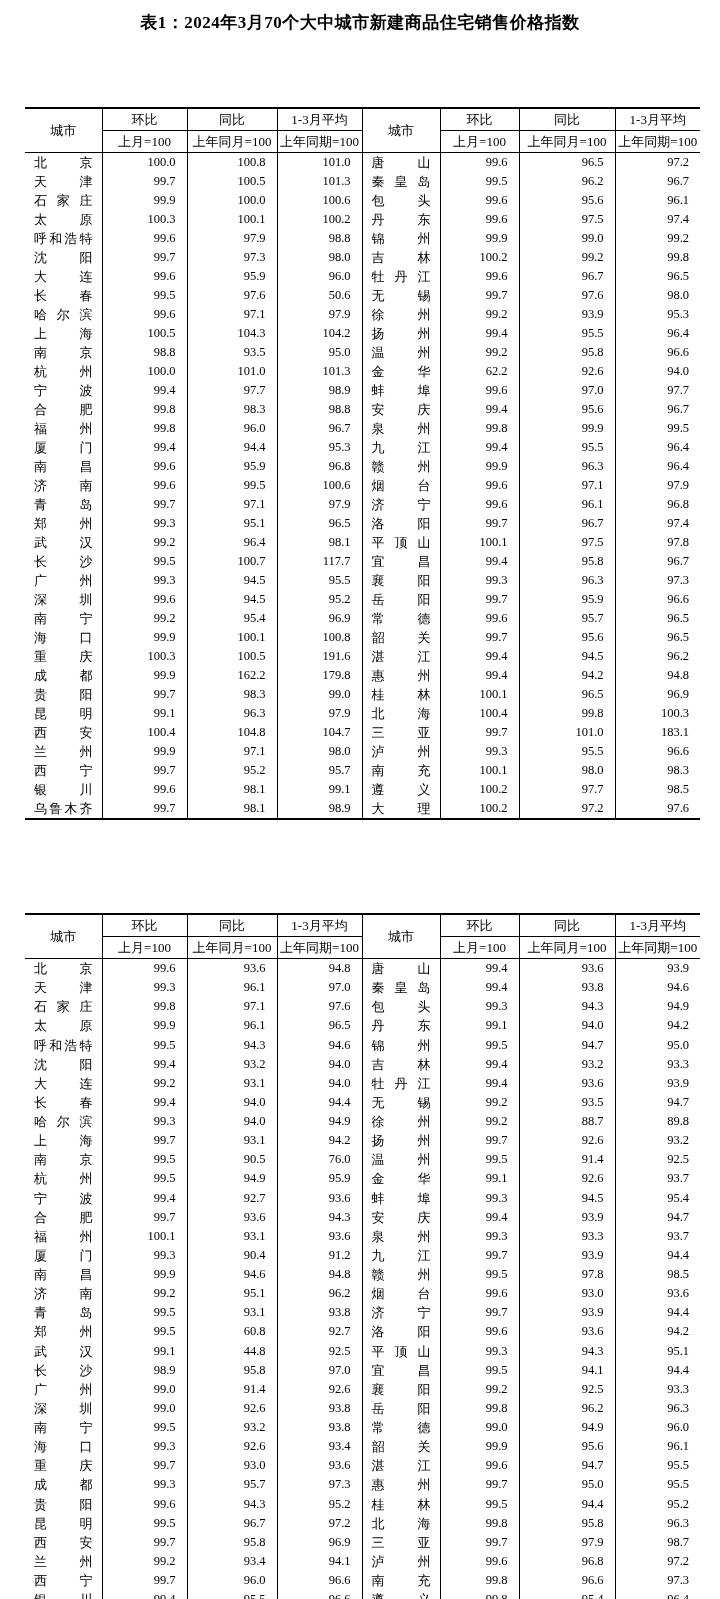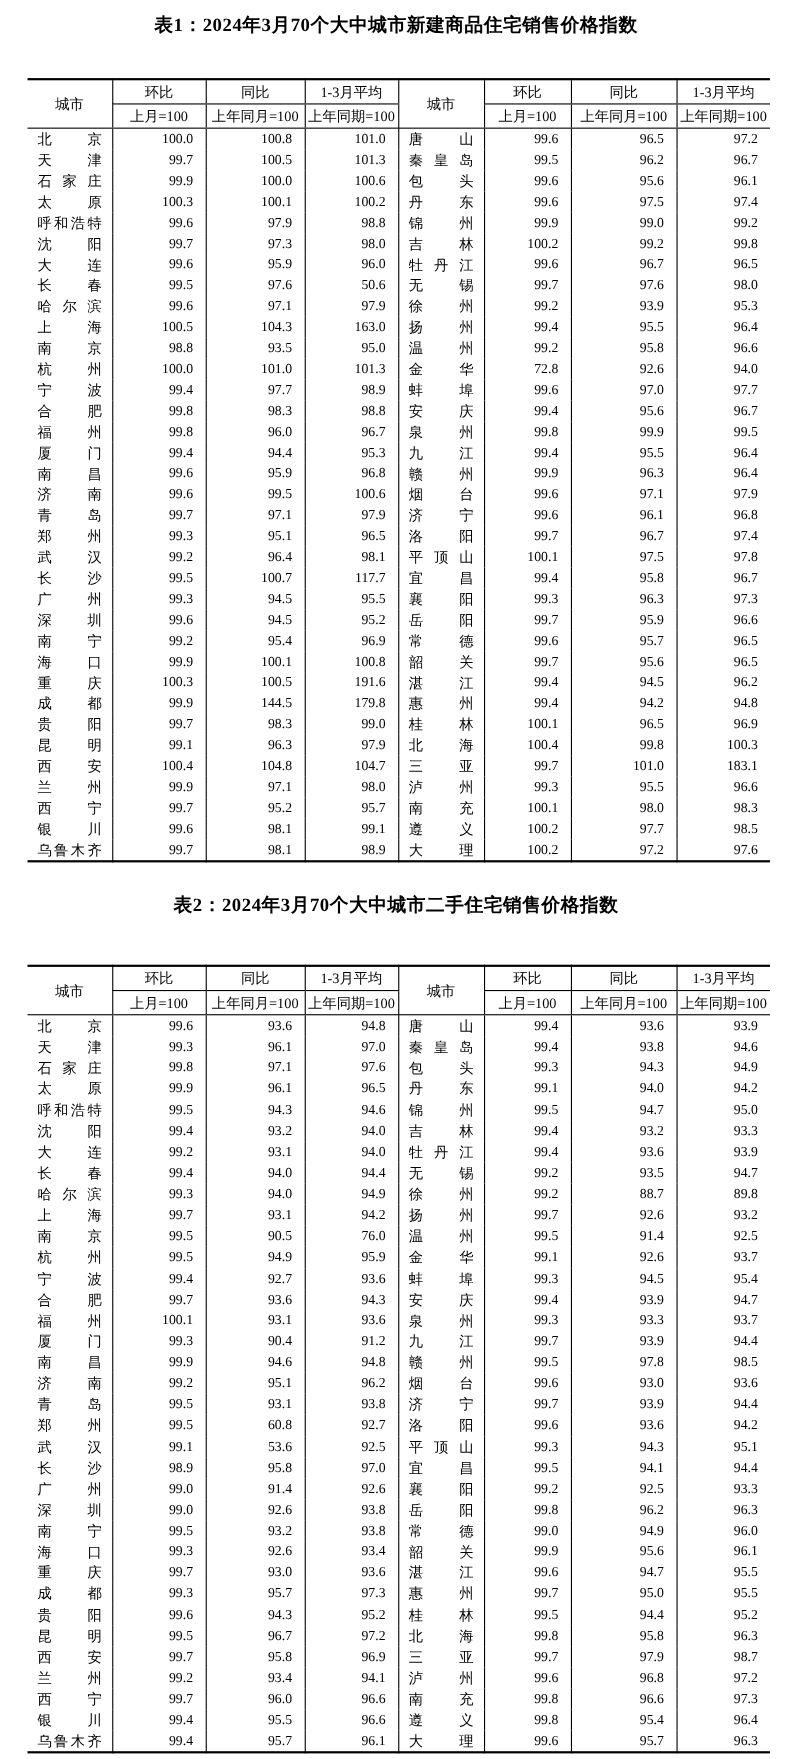--- a/index.html
+++ b/index.html
@@ -15,21 +15,21 @@
     position:absolute;left:0;width:720px;
     margin:0;text-align:center;
     font-size:17px;font-weight:bold;
     letter-spacing:0.5px;
   }
   #title1{top:11px;}
   #title2{top:811px;}
   table.price-table{
     position:absolute;left:25px;width:675px;
     border-collapse:collapse;table-layout:fixed;
-    border-top:2px solid #000;border-bottom:2px solid #000;
+    border-top:2px solid #000;border-bottom:2px solid #000;margin-top:36px;
   }
   #table1{top:71px;}
   #table2{top:877px;}
   .price-table th{
     font-weight:normal;font-size:13px;height:21px;
     text-align:center;vertical-align:middle;padding:0;
   }
   .price-table td{
     font-size:13px;vertical-align:middle;padding:0;
   }
@@ -270,21 +270,21 @@
         </tr>
         <tr>
           <td class="city">
             <div class="city-in">
               <span>上</span>
               <span>海</span>
             </div>
           </td>
           <td class="num bl">100.5</td>
           <td class="num bl">104.3</td>
-          <td class="num bl">163.0</td>
+          <td class="num bl">104.2</td>
           <td class="city bl">
             <div class="city-in">
               <span>扬</span>
               <span>州</span>
             </div>
           </td>
           <td class="num bl">99.4</td>
           <td class="num bl">95.5</td>
           <td class="num bl">96.4</td>
         </tr>
@@ -317,21 +317,21 @@
           </td>
           <td class="num bl">100.0</td>
           <td class="num bl">101.0</td>
           <td class="num bl">101.3</td>
           <td class="city bl">
             <div class="city-in">
               <span>金</span>
               <span>华</span>
             </div>
           </td>
-          <td class="num bl">72.8</td>
+          <td class="num bl">62.2</td>
           <td class="num bl">92.6</td>
           <td class="num bl">94.0</td>
         </tr>
         <tr>
           <td class="city">
             <div class="city-in">
               <span>宁</span>
               <span>波</span>
             </div>
           </td>
@@ -630,21 +630,21 @@
           <td class="num bl">96.2</td>
         </tr>
         <tr>
           <td class="city">
             <div class="city-in">
               <span>成</span>
               <span>都</span>
             </div>
           </td>
           <td class="num bl">99.9</td>
-          <td class="num bl">144.5</td>
+          <td class="num bl">162.2</td>
           <td class="num bl">179.8</td>
           <td class="city bl">
             <div class="city-in">
               <span>惠</span>
               <span>州</span>
             </div>
           </td>
           <td class="num bl">99.4</td>
           <td class="num bl">94.2</td>
           <td class="num bl">94.8</td>
@@ -787,21 +787,20 @@
               <span>理</span>
             </div>
           </td>
           <td class="num bl">100.2</td>
           <td class="num bl">97.2</td>
           <td class="num bl">97.6</td>
         </tr>
       </tbody>
   </table>
 
-  <h2 class="t-title" id="title2">表2：2024年3月70个大中城市二手住宅销售价格指数</h2>
 
   <table class="price-table" id="table2">
     <colgroup>
       <col style="width:77px">
         <col style="width:85px">
         <col style="width:90px">
         <col style="width:85px">
       <col style="width:78px">
         <col style="width:79px">
         <col style="width:96px">
@@ -1235,21 +1234,21 @@
           <td class="num bl">94.2</td>
         </tr>
         <tr>
           <td class="city">
             <div class="city-in">
               <span>武</span>
               <span>汉</span>
             </div>
           </td>
           <td class="num bl">99.1</td>
-          <td class="num bl">53.6</td>
+          <td class="num bl">44.8</td>
           <td class="num bl">92.5</td>
           <td class="city bl">
             <div class="city-in">
               <span>平</span>
               <span>顶</span>
               <span>山</span>
             </div>
           </td>
           <td class="num bl">99.3</td>
           <td class="num bl">94.3</td>

